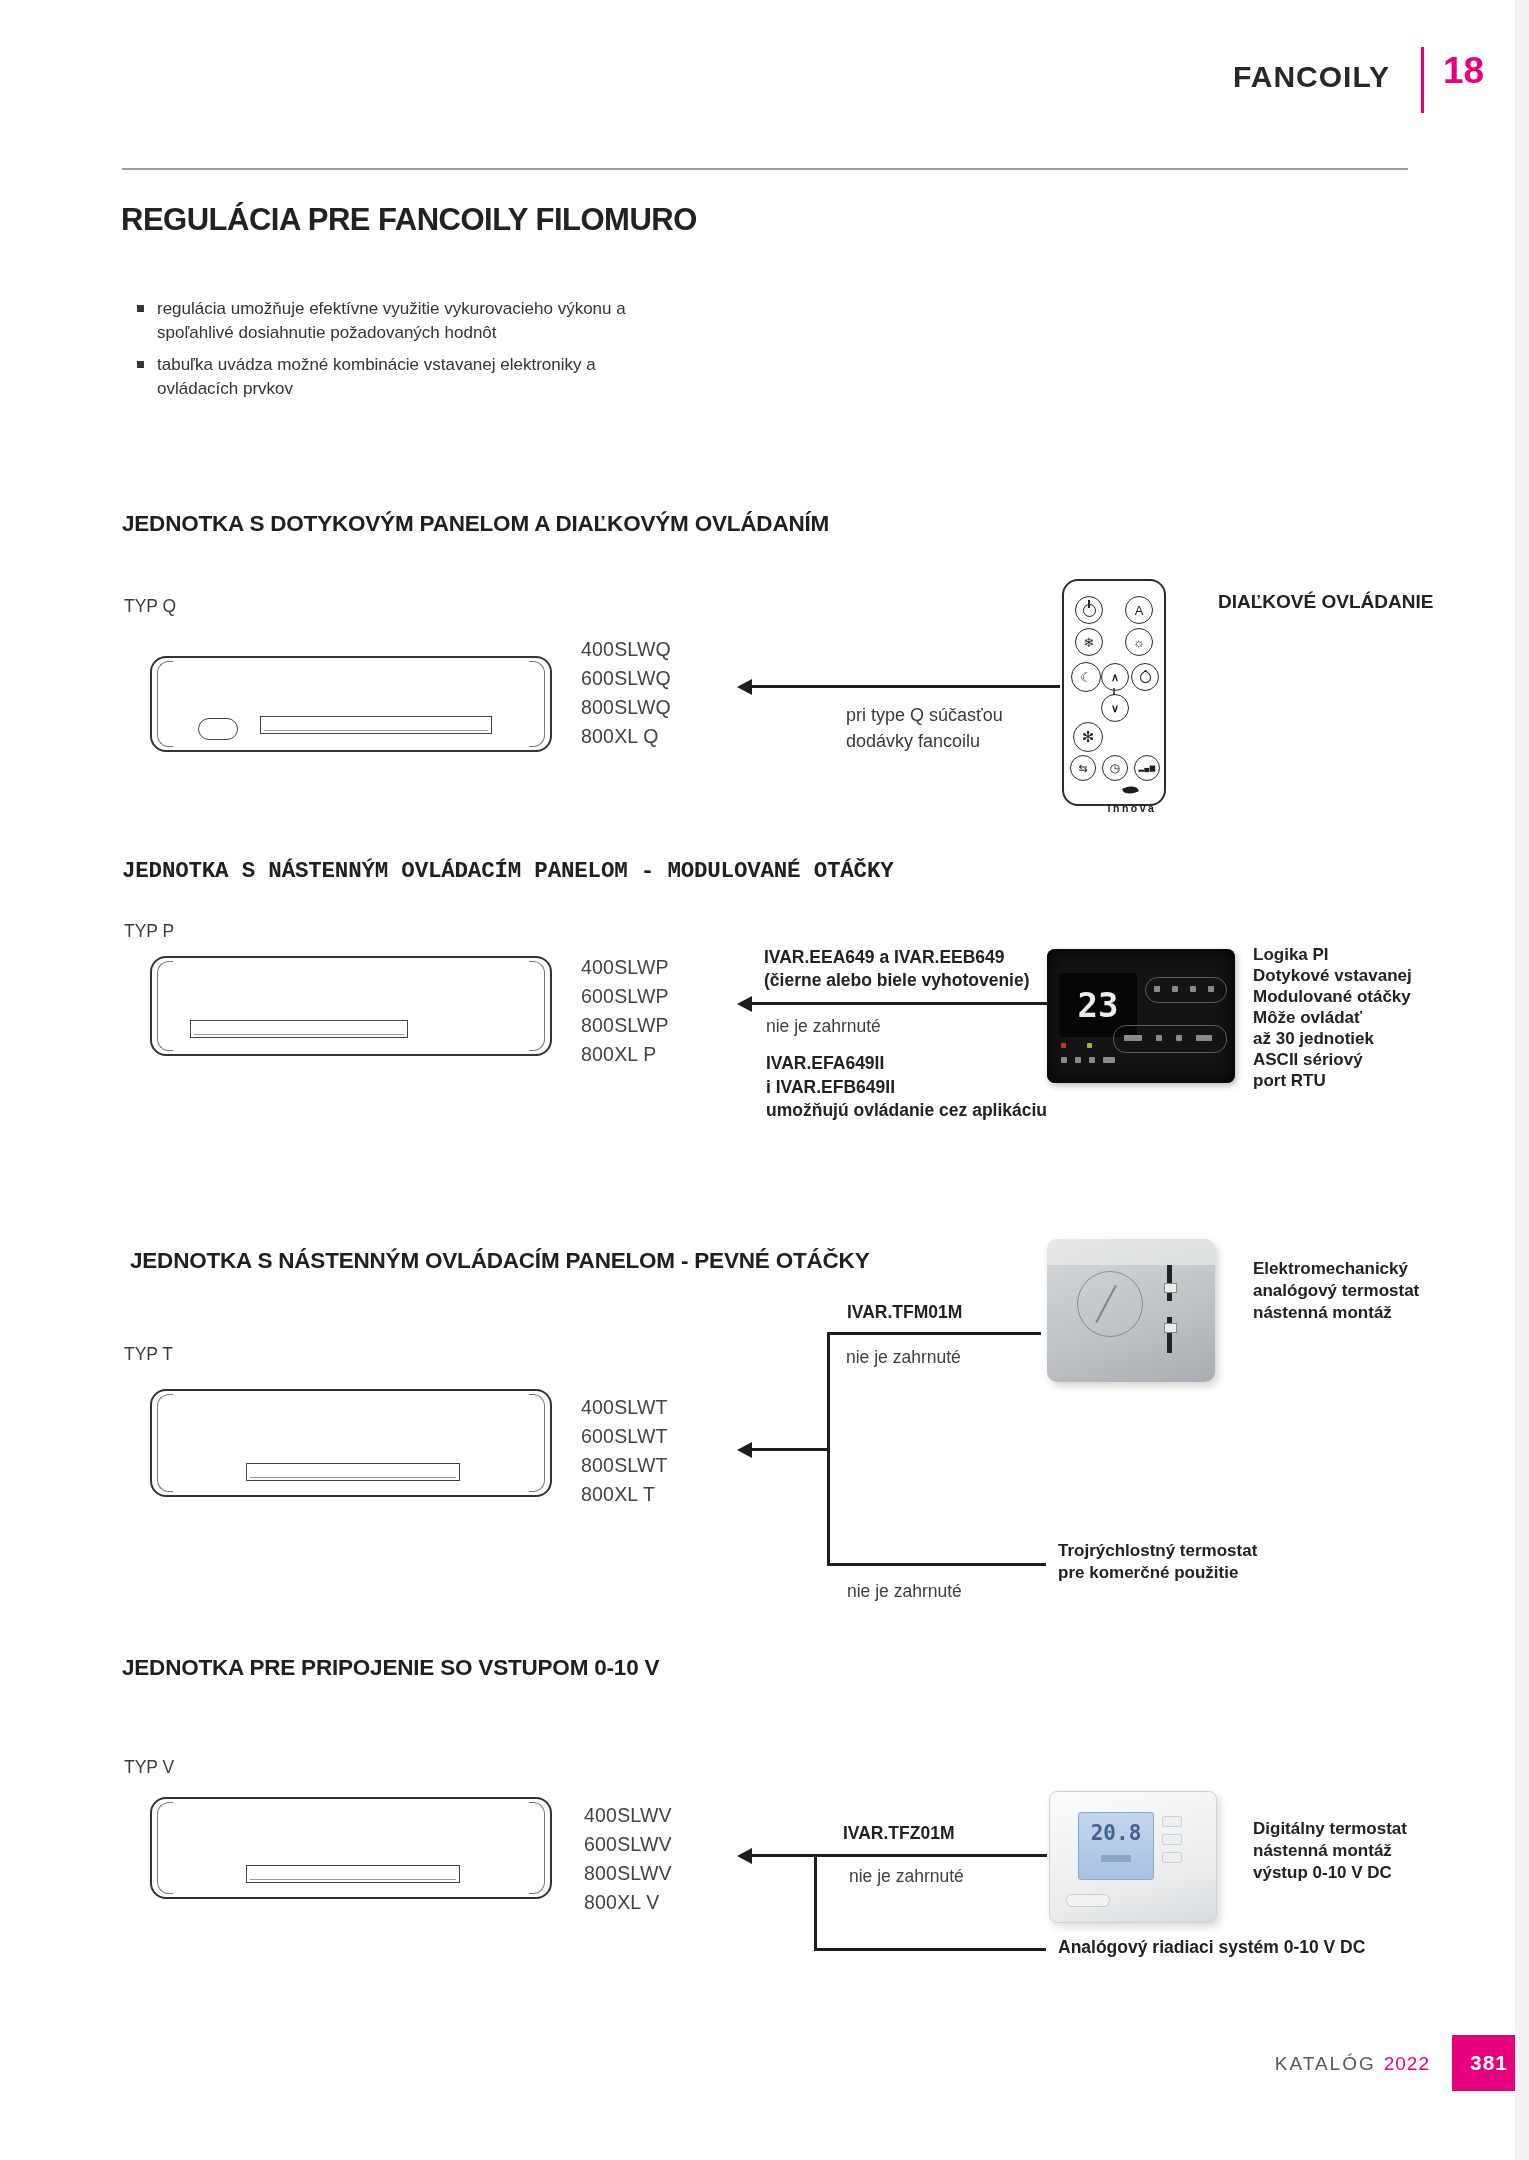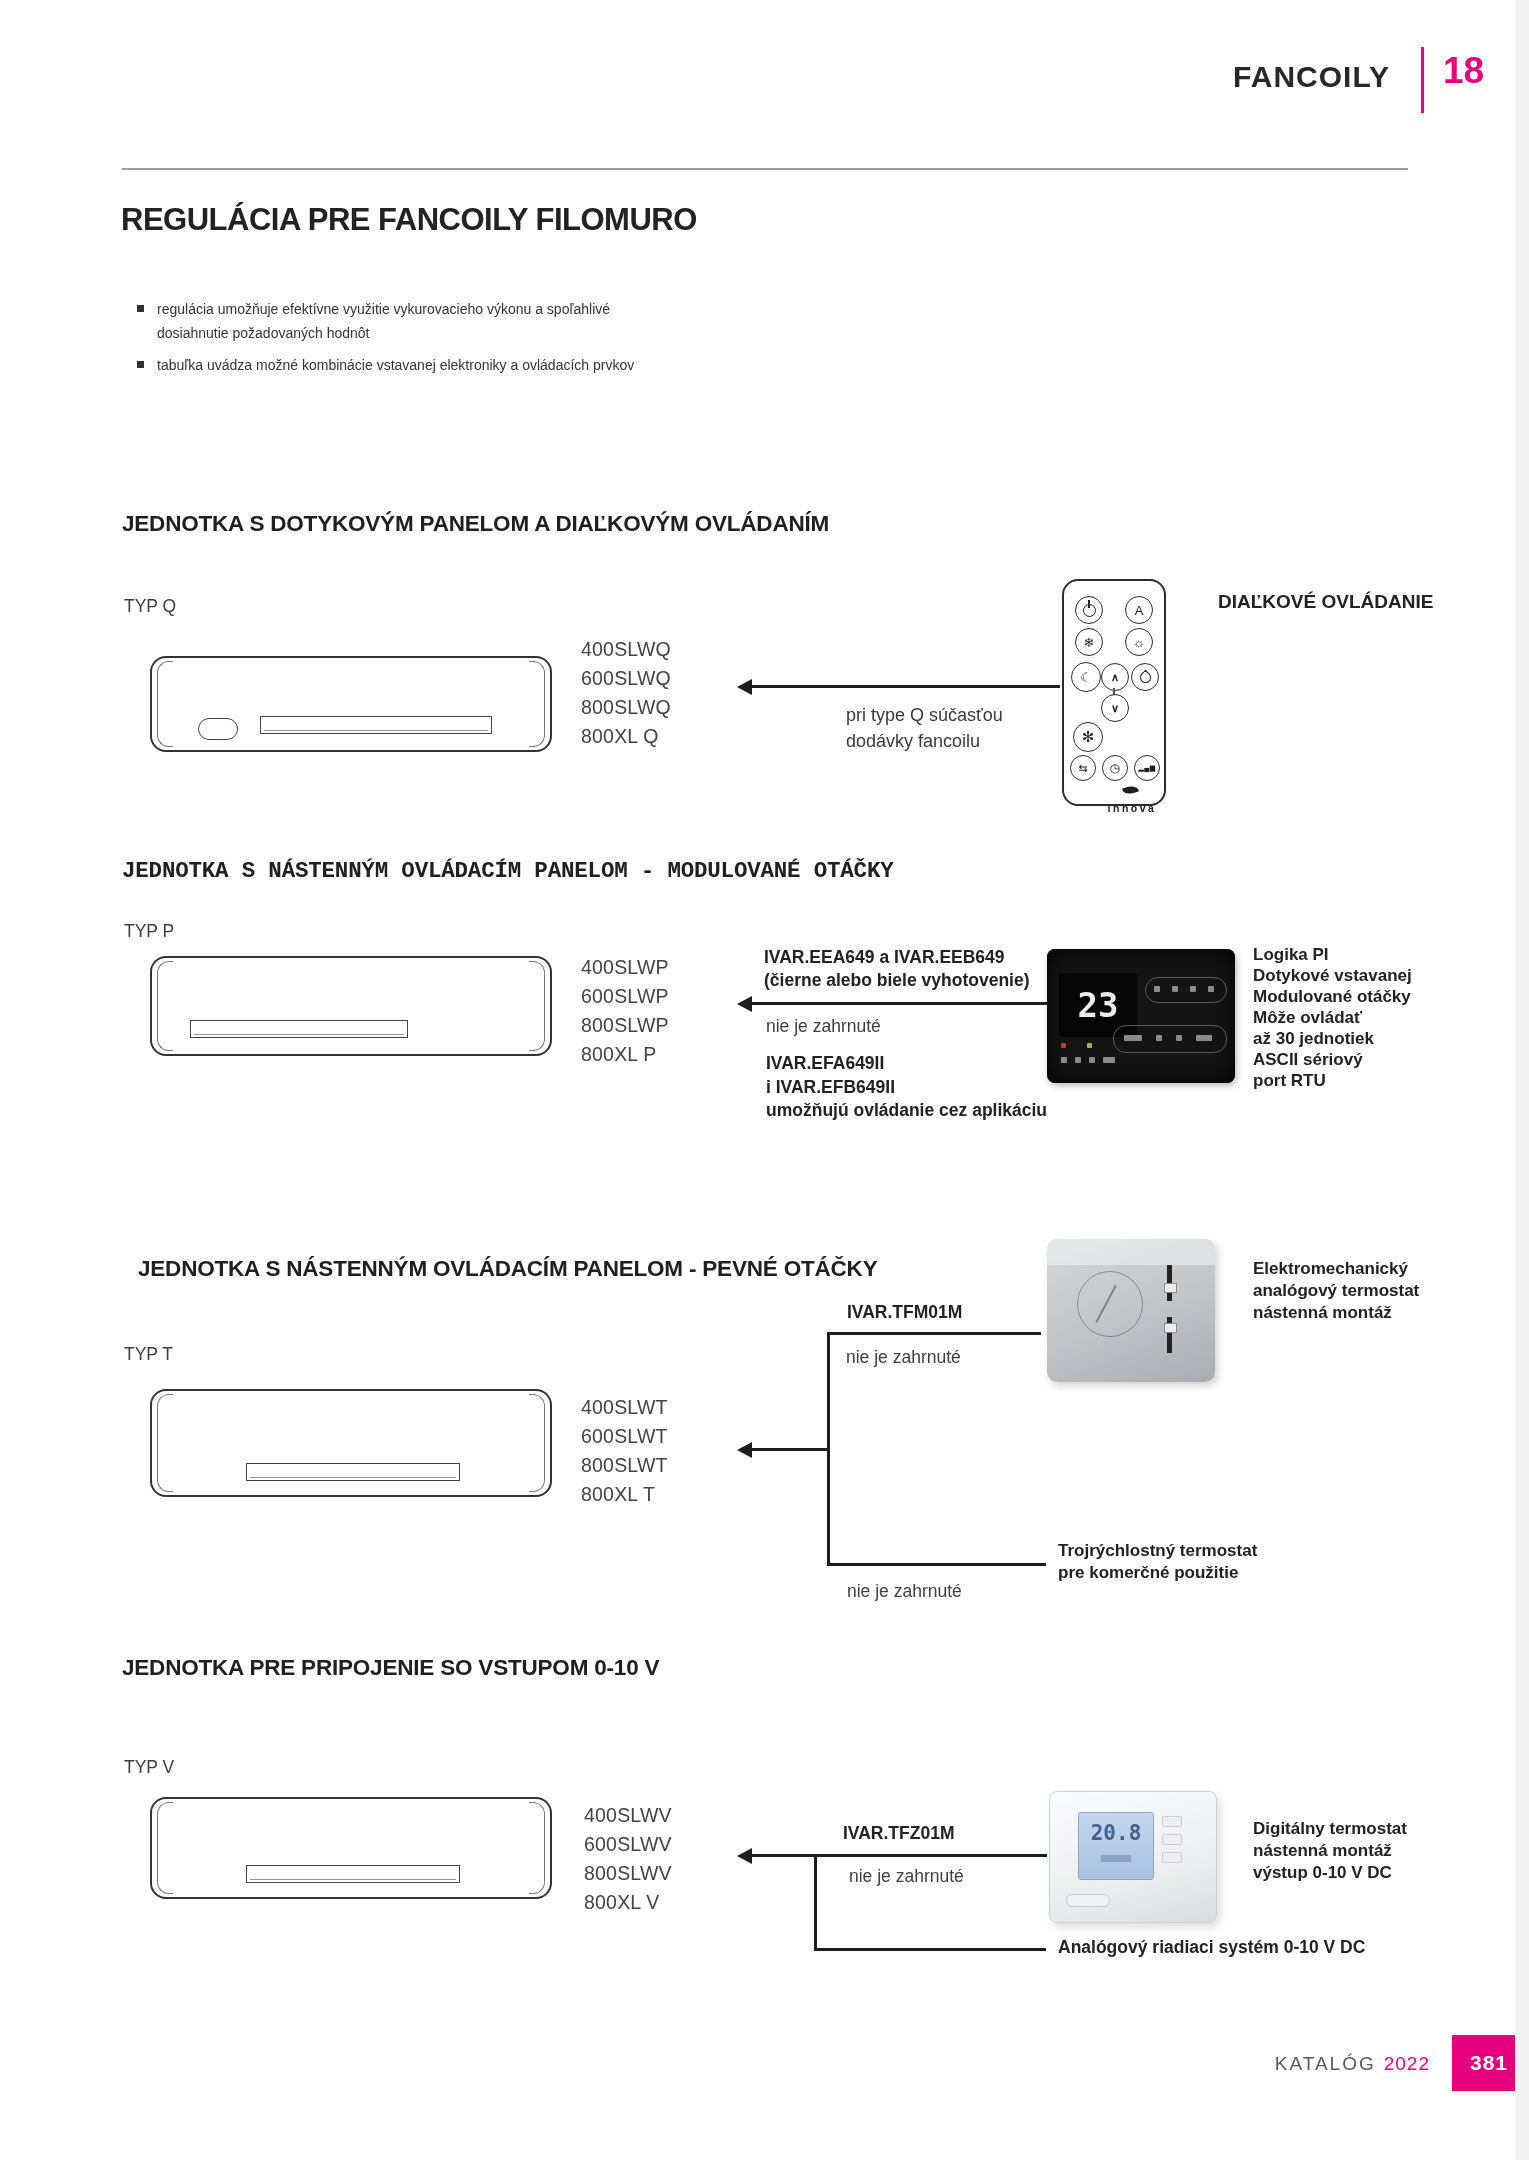--- a/index.html
+++ b/index.html
@@ -11,21 +11,21 @@
   
   .hdr-section{left:1000px;top:60px;width:390px;text-align:right;
     font-size:30px;font-weight:bold;letter-spacing:1px;color:#29272a;}
   .hdr-divider{left:1421px;top:47px;width:3px;height:66px;background:var(--accent);}
   .hdr-num{left:1443px;top:50px;font-size:37px;font-weight:bold;color:var(--accent);}
   .top-rule{left:122px;top:168px;width:1286px;height:2px;background:#9b9b9b;}
   .page-title{left:121px;top:181px;font-size:31px;font-weight:bold;letter-spacing:-0.5px;color:#222;}
   
   .bullets{left:137px;top:297px;width:520px;list-style:none;margin:0;padding:0;}
   .bullets li{position:relative;padding-left:20px;margin-bottom:8px;
-    font-size:14px;line-height:24px;color:#343434;}
+    font-size:17px;line-height:24px;color:#343434;}
   .bullets li::before{content:"";position:absolute;left:0;top:8px;width:7px;height:7px;background:#343434;}
   
   .sec-h{font-size:22.5px;font-weight:bold;letter-spacing:-0.2px;color:#202020;}
   .typ{font-size:17.5px;color:#3c3c3c;}
   
   .unit{position:absolute;border:2px solid #333;border-radius:16px;background:#fff;}
   .cap{position:absolute;top:3px;bottom:3px;width:15px;border:1.5px solid #777;}
   .cap.l{left:5px;border-right:none;border-radius:12px 0 0 12px;}
   .cap.r{right:5px;border-left:none;border-radius:0 12px 12px 0;}
   .slot{position:absolute;height:16px;border:1.5px solid #444;background:#fff;}
@@ -230,21 +230,21 @@
 <div class="abs feat" style="left:1253px;top:944px;">
   <div>Logika PI</div>
   <div>Dotykové vstavanej</div>
   <div>Modulované otáčky</div>
   <div>Môže ovládať</div>
   <div>až 30 jednotiek</div>
   <div>ASCII sériový</div>
   <div>port RTU</div>
 </div>
 
-<h2 class="abs sec-h" style="left:122px;top:1240px;margin:16px;">JEDNOTKA S NÁSTENNÝM OVLÁDACÍM PANELOM - PEVNÉ OTÁČKY</h2>
+<h2 class="abs sec-h" style="left:122px;top:1240px;margin:8px;">JEDNOTKA S NÁSTENNÝM OVLÁDACÍM PANELOM - PEVNÉ OTÁČKY</h2>
 
 <div class="thermoA" style="left:1047px;top:1239px;">
   <div class="ta-top"></div>
   <div class="ta-dial"></div>
   <div class="ta-needle"></div>
   <div class="ta-slot" style="left:120px;top:26px;"></div>
   <div class="ta-knob" style="left:117px;top:44px;"></div>
   <div class="ta-slot" style="left:120px;top:78px;"></div>
   <div class="ta-knob" style="left:117px;top:84px;"></div>
 </div>

